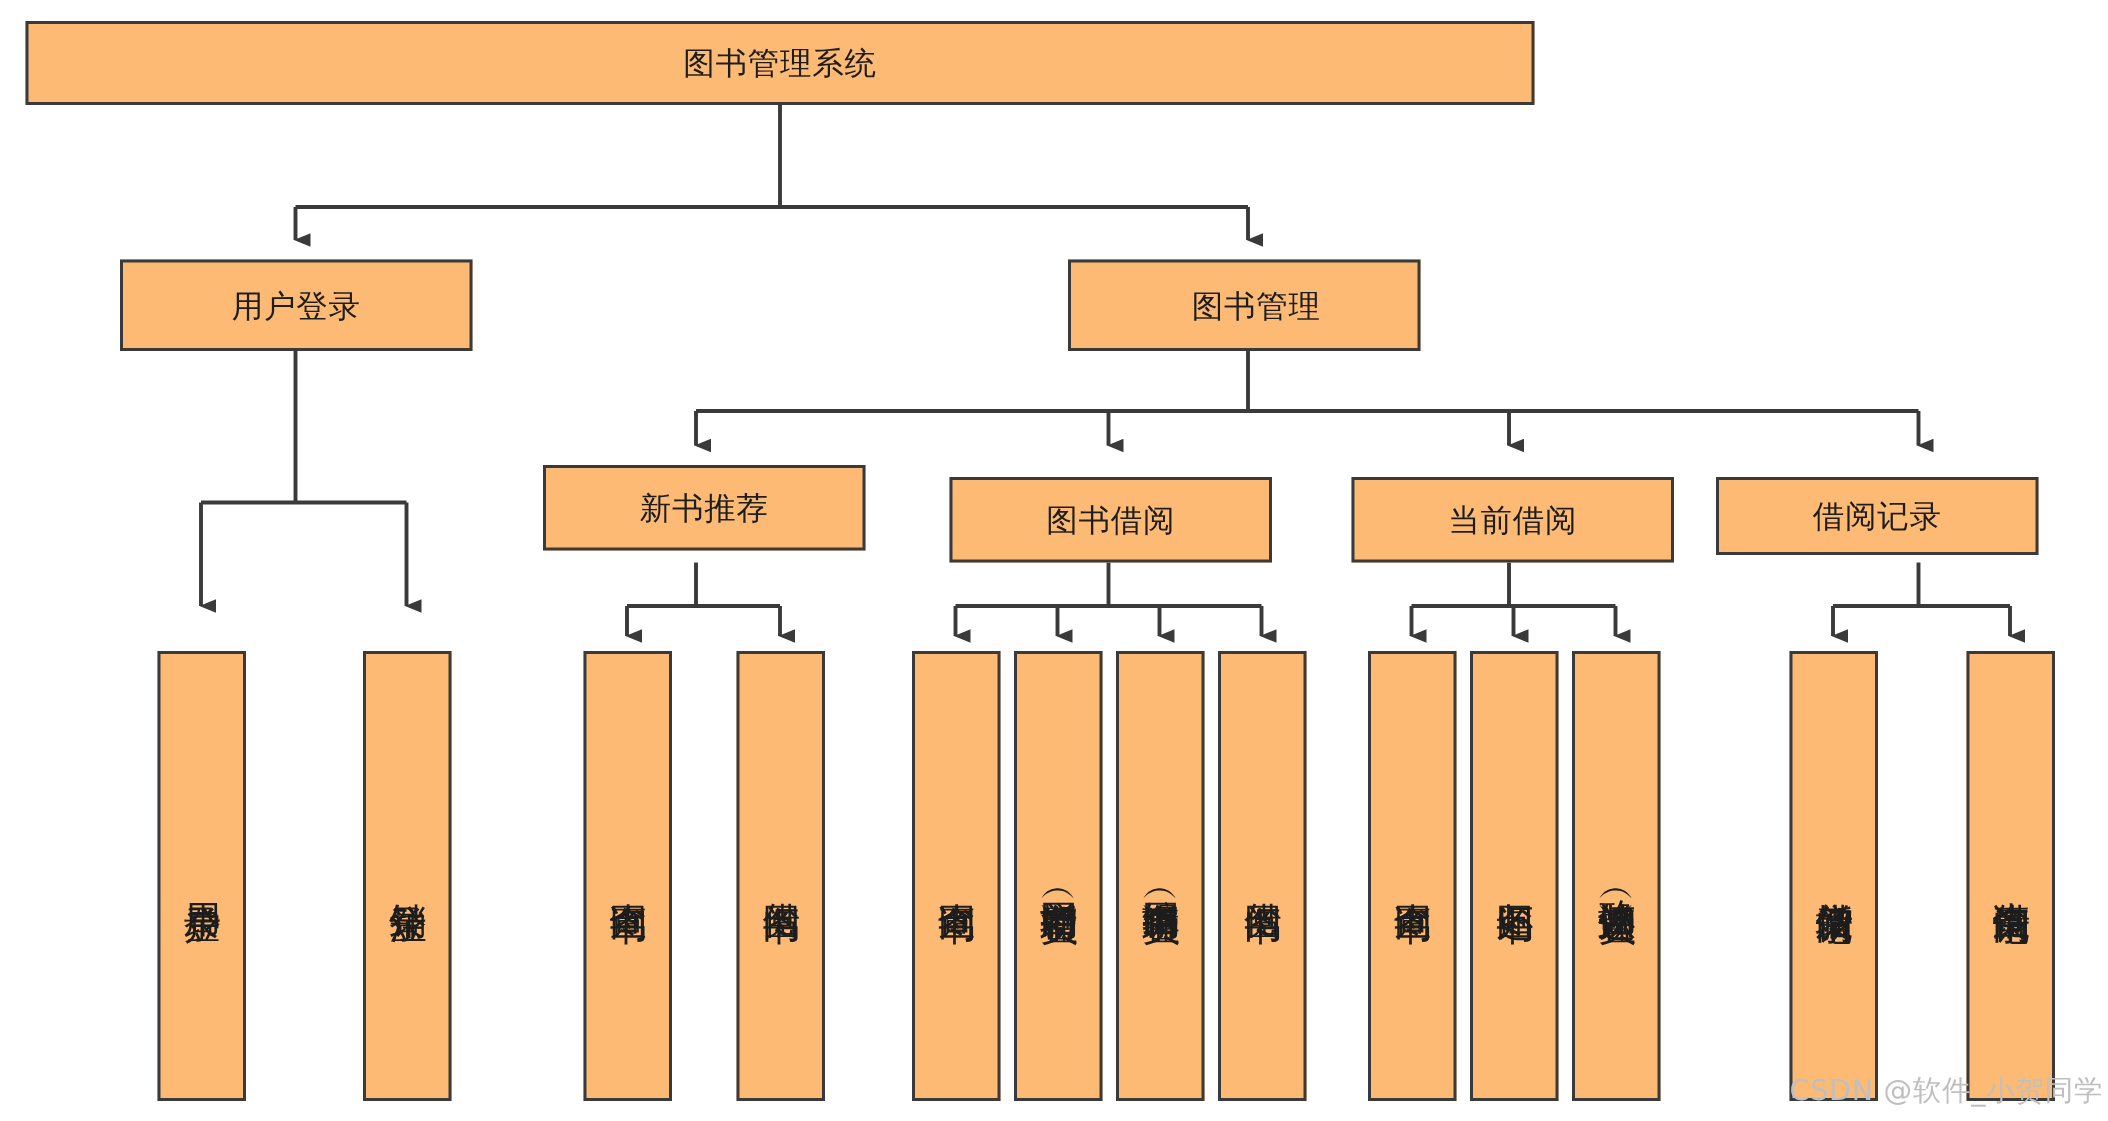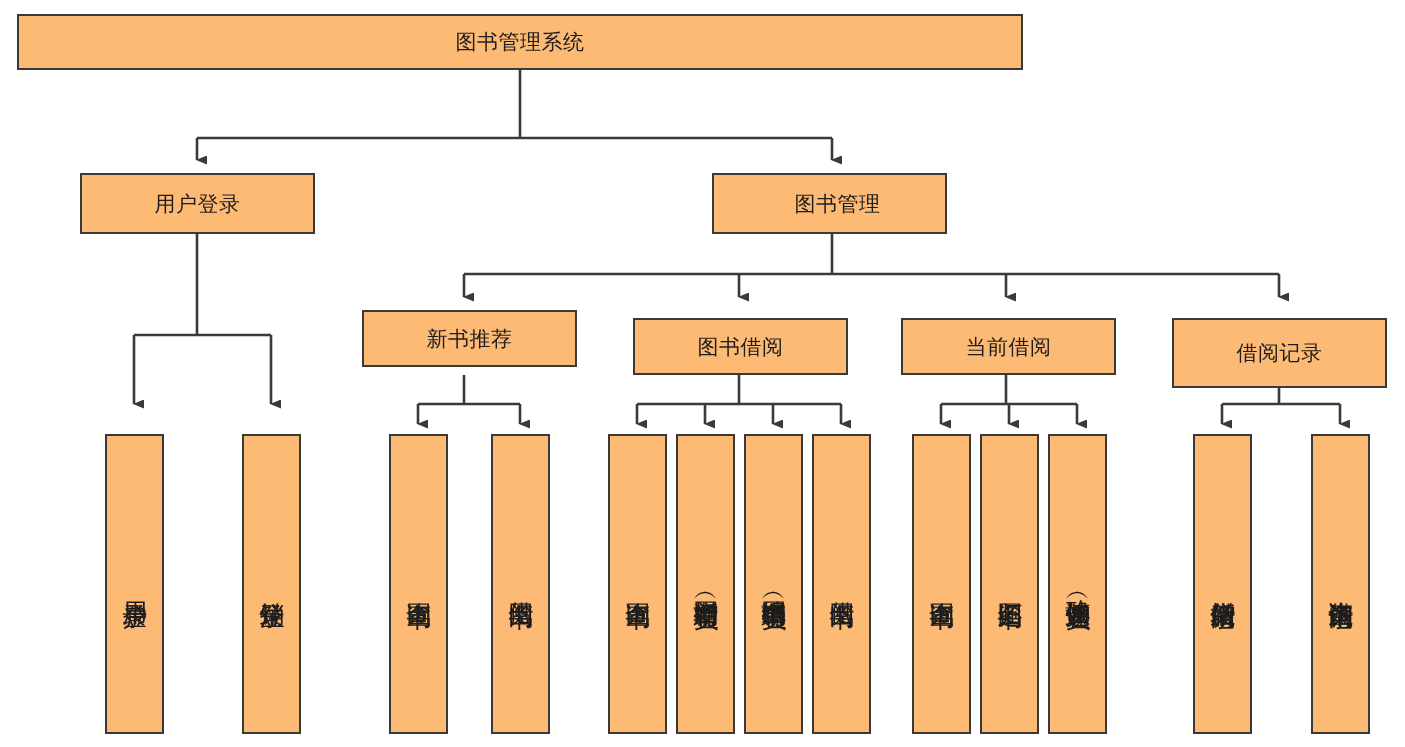--- a/index.html
+++ b/index.html
@@ -128,21 +128,21 @@
 
   <div class="node horiz" style="left:362px; top:310px; width:215px; height:57px;">
     <span>新书推荐</span>
   </div>
   <div class="node horiz" style="left:633px; top:318px; width:215px; height:57px;">
     <span>图书借阅</span>
   </div>
   <div class="node horiz" style="left:901px; top:318px; width:215px; height:57px;justify-content:center;">
     <span>当前借阅</span>
   </div>
-  <div class="node horiz" style="left:1172px; top:318px; width:215px; height:70px;align-items:center;">
+  <div class="node horiz" style="left:1144px; top:318px; width:215px; height:52px;align-items:center;">
     <span>借阅记录</span>
   </div>
 
   <div class="node vert" style="left:105px; top:434px; width:59px; height:300px;">
     <span class="vlabel">用户登录</span>
   </div>
   <div class="node vert" style="left:242px; top:434px; width:59px; height:300px;">
     <span class="vlabel">注销登录</span>
   </div>
 
@@ -176,14 +176,15 @@
     <span class="vlabel">确认归还（管理员）</span>
   </div>
 
   <div class="node vert" style="left:1193px; top:434px; width:59px; height:300px;">
     <span class="vlabel">新增借阅记录</span>
   </div>
   <div class="node vert" style="left:1311px; top:434px; width:59px; height:300px;">
     <span class="vlabel">查询借阅记录</span>
   </div>
 
+  <div class="watermark" style="left:1193px; top:714px;">CSDN @软件_小贺同学</div>
 
 </div>
 
 </body></html>

